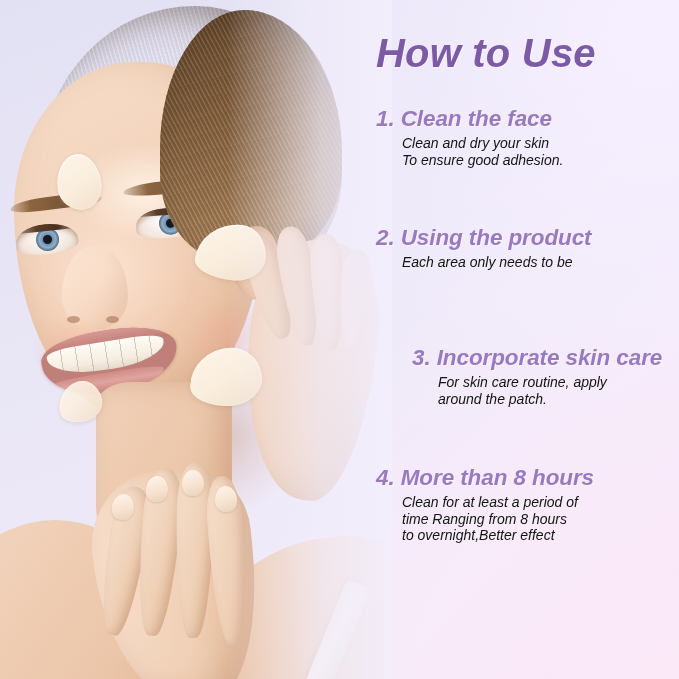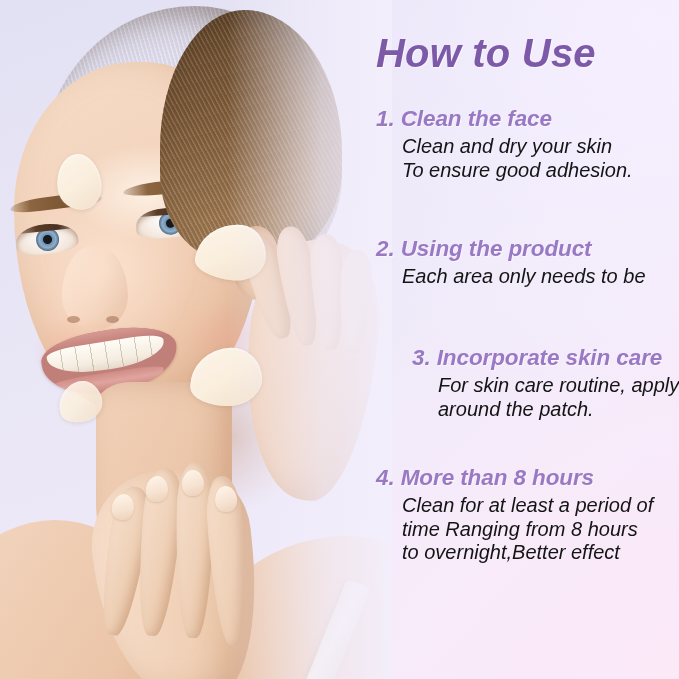--- a/index.html
+++ b/index.html
@@ -369,37 +369,37 @@
     letter-spacing: 0.2px;
     text-shadow: 1px 1px 0 rgba(255,255,255,0.55);
     white-space: nowrap;
   }
   .step {
     position: absolute;
     left: 8px;
     width: 303px;
   }
   .step-1 { top: 106px; }
-  .step-2 { top: 236px; }
+  .step-2 { top: 225px; }
   .step-3 { top: 345px; margin-left: 36px; }
   .step-4 { top: 465px; }
 
   .step-head {
     margin: 0;
     font-size: 22.5px;
     font-weight: 700;
     font-style: italic;
     color: #9a79c4;
     letter-spacing: -0.1px;
     text-shadow: 1px 1px 0 rgba(255,255,255,0.5);
     white-space: nowrap;
   }
   .step-body {
     margin: 3px 0 0 26px;
-    font-size: 20px;
+    font-size: 14px;
     font-style: italic;
     font-weight: 400;
     color: #141414;
     line-height: 1.18;
   }
   .step-body div { white-space: nowrap; }
 </style>
 </head>
 <body>
 

